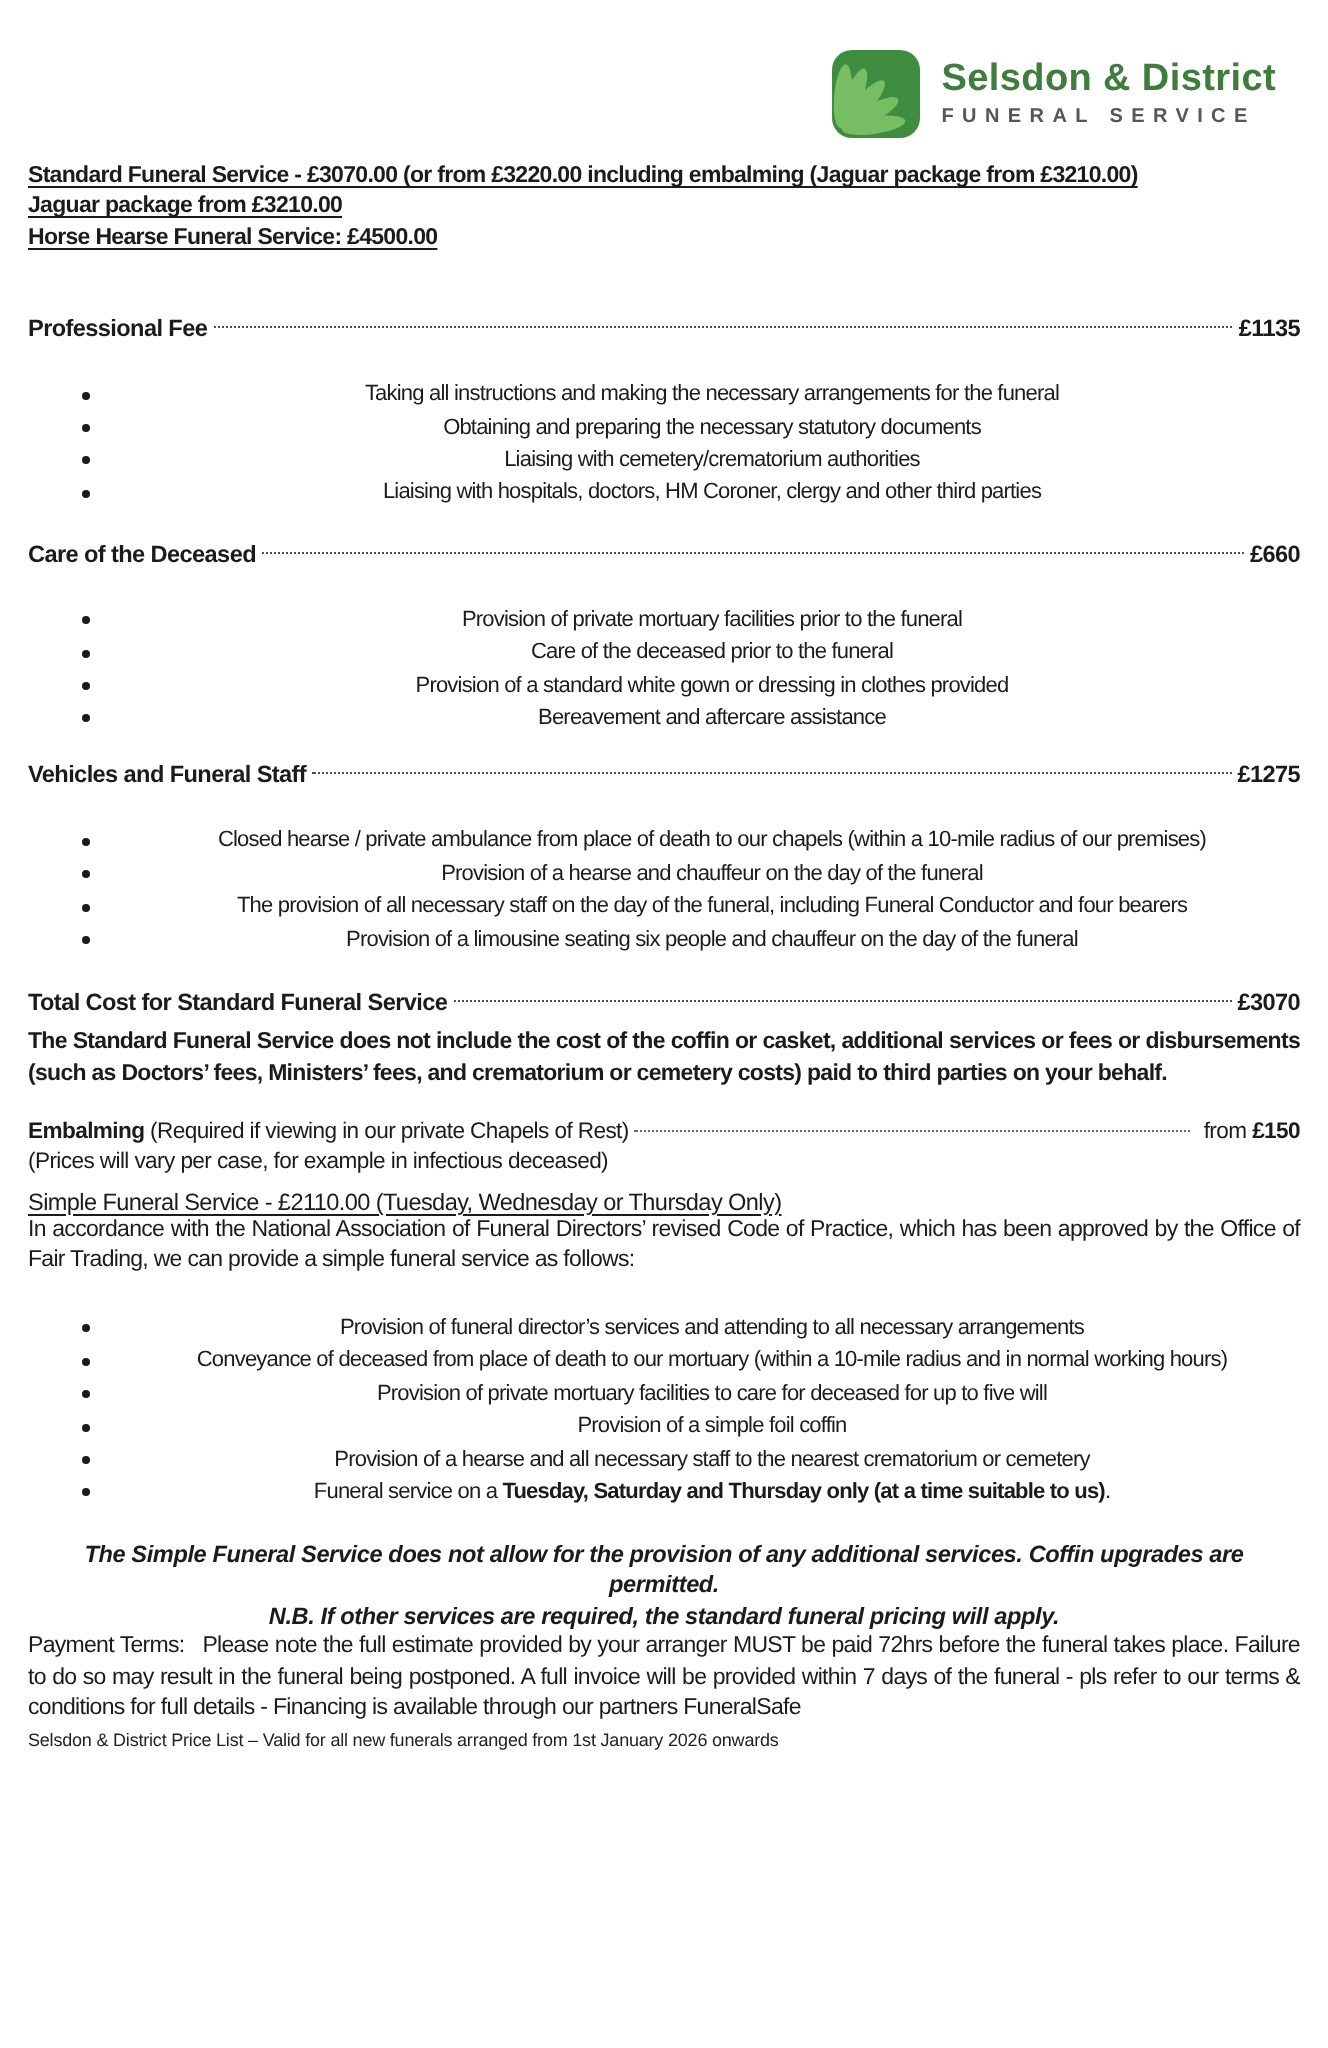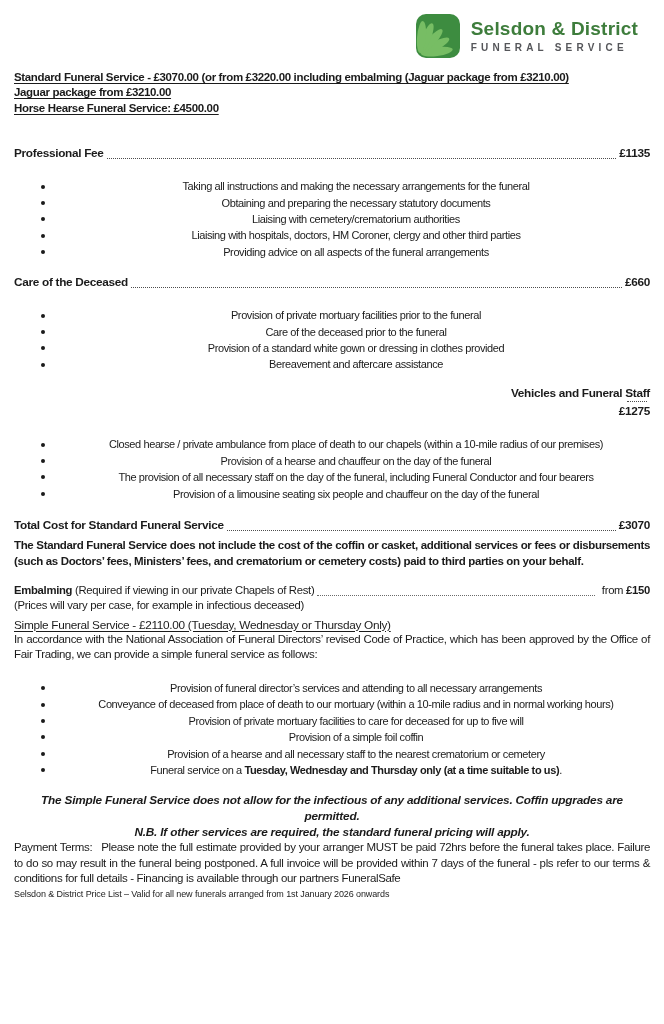--- a/index.html
+++ b/index.html
@@ -3,37 +3,37 @@
 <meta charset="utf-8">
 <style>
   * { margin:0; padding:0; box-sizing:border-box; }
   html,body { background:#e9e9e9; }
   body { font-family:"Liberation Sans", sans-serif; color:#1b1b1b; }
   .page {
     width:664px; height:1024px; margin:0 auto; background:#ffffff;
     padding:0 14px; overflow:hidden; position:relative;
   }
   
-  .logo-row { display:flex; justify-content:flex-end; align-items:center; padding-top:14px; padding-right:12px; gap:11px; }
+  .logo-row { display:flex; justify-content:flex-end; align-items:center; padding-top:25px; padding-right:12px; gap:11px; }
   .logo-mark { width:44px; height:44px; flex:0 0 auto; }
   .logo-text { display:flex; flex-direction:column; }
   .logo-name { font-size:19px; font-weight:bold; color:#3e7d3c; line-height:1.1; letter-spacing:0.2px; }
   .logo-tagline { font-size:10px; color:#55565a; letter-spacing:4.2px; margin-top:3px; font-weight:bold; }
   
   .hdr { margin-top:12px; }
   .hdr-line { font-weight:bold; font-size:11.5px; letter-spacing:-0.35px; line-height:15.4px;
               text-decoration:underline; text-underline-offset:2px; }
   
-  .fee-row { display:flex; align-items:flex-end; font-weight:bold; font-size:11.8px; letter-spacing:-0.3px; line-height:15px; }
+  .fee-row { display:flex; align-items:center; font-weight:bold; font-size:11.8px; letter-spacing:-0.3px; line-height:15px; }
   .fee-title { white-space:nowrap; }
   .leader { flex:1; border-bottom:1.6px dotted #4d4d4d; margin:0 3px 2.5px 3px; min-width:20px; }
   .fee-price { white-space:nowrap; }
   .row-prof  { margin-top:30px; }
   .row-care  { margin-top:15px; }
-  .row-veh   { margin-top:13px;flex-direction:column; }
+  .row-veh   { margin-top:13px; }
   .row-total { margin-top:16px; }
   
   ul.bullets { list-style:none; margin:17px 0 0 0;text-align:center; }
   ul.bullets li { position:relative; padding-left:48px; font-size:11px; letter-spacing:-0.4px; line-height:16.4px; }
   ul.bullets li::before { content:""; position:absolute; left:27px; top:6.3px; width:4px; height:4px; border-radius:50%; background:#1b1b1b; }
   
   .para { font-size:11.5px; letter-spacing:-0.35px; line-height:15.6px; text-align:justify; }
   .bold { font-weight:bold; }
   .standard-note { margin-top:5px; font-weight:bold; }
   .emb-row { margin-top:14px; font-weight:normal; font-size:11.3px; letter-spacing:-0.3px; }
@@ -82,21 +82,20 @@
   <div class="fee-row row-prof">
     <span class="fee-title">Professional Fee</span>
     <span class="leader"></span>
     <span class="fee-price">£1135</span>
   </div>
   <ul class="bullets">
       <li><span>Taking all instructions and making the necessary arrangements for the funeral</span></li>
       <li><span>Obtaining and preparing the necessary statutory documents</span></li>
       <li><span>Liaising with cemetery/crematorium authorities</span></li>
       <li><span>Liaising with hospitals, doctors, HM Coroner, clergy and other third parties</span></li>
-      <li><span>Providing advice on all aspects of the funeral arrangements</span></li>
     </ul>
 
   <div class="fee-row row-care">
     <span class="fee-title">Care of the Deceased</span>
     <span class="leader"></span>
     <span class="fee-price">£660</span>
   </div>
   <ul class="bullets">
       <li><span>Provision of private mortuary facilities prior to the funeral</span></li>
       <li><span>Care of the deceased prior to the funeral</span></li>
@@ -132,25 +131,25 @@
   <div class="emb-note">(Prices will vary per case, for example in infectious deceased)</div>
 
   <div class="simple-heading">Simple Funeral Service - £2110.00 (Tuesday, Wednesday or Thursday Only)</div>
   <p class="para intro">In accordance with the National Association of Funeral Directors’ revised Code of Practice, which has been approved by the Office of Fair Trading, we can provide a simple funeral service as follows:</p>
   <ul class="bullets">
       <li><span>Provision of funeral director’s services and attending to all necessary arrangements</span></li>
       <li><span>Conveyance of deceased from place of death to our mortuary (within a 10-mile radius and in normal working hours)</span></li>
       <li><span>Provision of private mortuary facilities to care for deceased for up to five will</span></li>
       <li><span>Provision of a simple foil coffin</span></li>
       <li><span>Provision of a hearse and all necessary staff to the nearest crematorium or cemetery</span></li>
-      <li><span>Funeral service on a </span><span style="font-weight: bold;">Tuesday, Wednesday and Thursday only (at a time suitable to us)</span><span>.</span></li>
+      <li><span>Funeral service on a </span><span style="font-weight: bold;">Tuesday, Saturday and Thursday only (at a time suitable to us)</span><span>.</span></li>
     </ul>
 
   <div class="disclaimer">
-    <span>The Simple Funeral Service does not allow for the infectious of any additional services. Coffin upgrades are permitted.</span>
+    <span>The Simple Funeral Service does not allow for the provision of any additional services. Coffin upgrades are permitted.</span>
     <span>N.B. If other services are required, the standard funeral pricing will apply.</span>
   </div>
 
   <p class="para payment">
     <span class="payment-label">Payment Terms:</span><span>Please note the full estimate provided by your arranger MUST be paid 72hrs before the funeral takes place. Failure to do so may result in the funeral being postponed. A full invoice will be provided within 7 days of the funeral - pls refer to our terms &amp; conditions for full details - Financing is available through our partners FuneralSafe</span>
   </p>
 
   <div class="footer">Selsdon &amp; District Price List – Valid for all new funerals arranged from 1st January 2026 onwards</div>
 
 </div>

